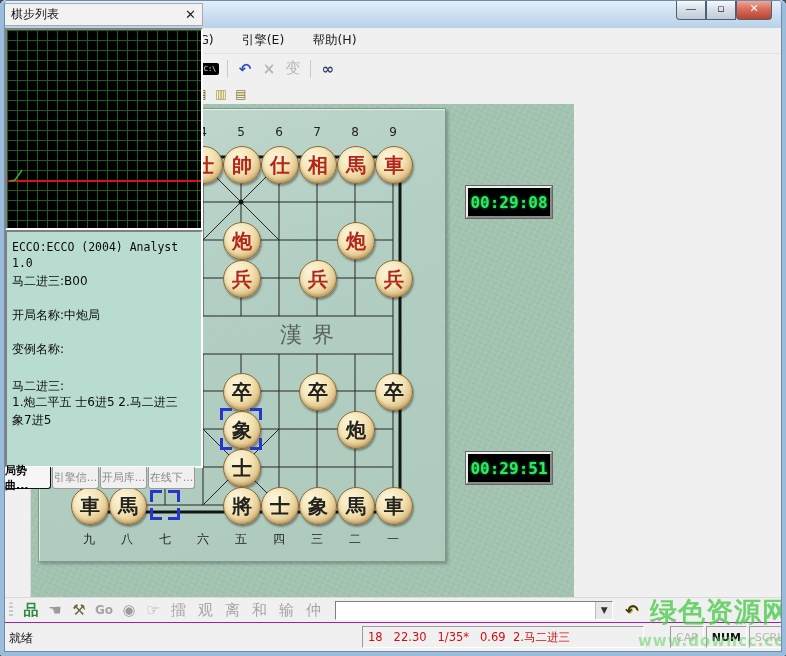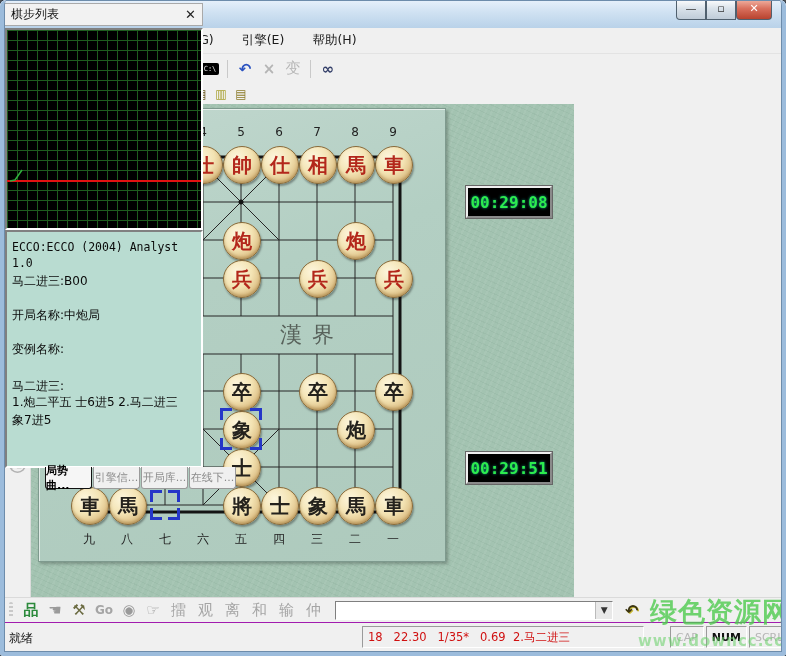--- a/index.html
+++ b/index.html
@@ -85,21 +85,21 @@
   .chart{position:absolute;left:5px;top:28px;width:198px;height:202px;background:#000;box-sizing:border-box;
     border:2px solid;border-color:#808080 #fff #fff #808080;
     background-image:repeating-linear-gradient(to right,#1e5c1e 0 1px,transparent 1px 10px),
       repeating-linear-gradient(to bottom,#1e5c1e 0 1px,transparent 1px 10px);}
   .chart .baseline{position:absolute;left:0;right:0;top:76%;height:2px;background:#e11111;}
   .chart .startseg{position:absolute;left:2px;top:69%;}
   .info-panel{position:absolute;left:5px;top:230px;width:198px;height:238px;background:#b9dcd1;box-sizing:border-box;
     border:2px solid;border-color:#808080 #fff #fff #808080;font-size:12px;color:#0a0a0a;}
   .info-panel p{position:absolute;left:5px;right:4px;margin:0;line-height:16px;}
   .info-ecco{font-family:"DejaVu Sans Mono","Liberation Mono",monospace;font-size:11.5px;}
-  .tabs{position:absolute;left:4px;top:467px;height:24px;display:flex;padding-left:41px;}
+  .tabs{position:absolute;left:4px;top:467px;height:24px;display:flex;}
   .tab{width:47px;height:22px;box-sizing:border-box;border:1px solid #9a9a9a;border-top:none;margin-right:1px;
     display:flex;align-items:center;justify-content:center;font-size:11px;color:#8b8b8b;background:#f0f0f0;border-radius:0 0 3px 3px;}
   .tab.active{border:1.5px solid #111;border-top:none;color:#000;font-weight:bold;background:#f6f6f6;}
   
   .bottom-bar{position:absolute;left:4px;right:4px;top:597px;height:25px;background:#f0f0f0;border-top:1px solid #dadada;
     display:flex;align-items:center;box-sizing:border-box;}
   .bb-label{font-size:15px;color:#a5a5a5;margin:0 6px;}
   .go-label{font-size:12px;color:#a5a5a5;font-weight:bold;margin:0 4px;}
   .combo{width:278px;height:19px;background:#fff;border:1px solid;border-color:#7f7f7f #fff #fff #7f7f7f;box-sizing:border-box;
     margin-left:8px;position:relative;}

